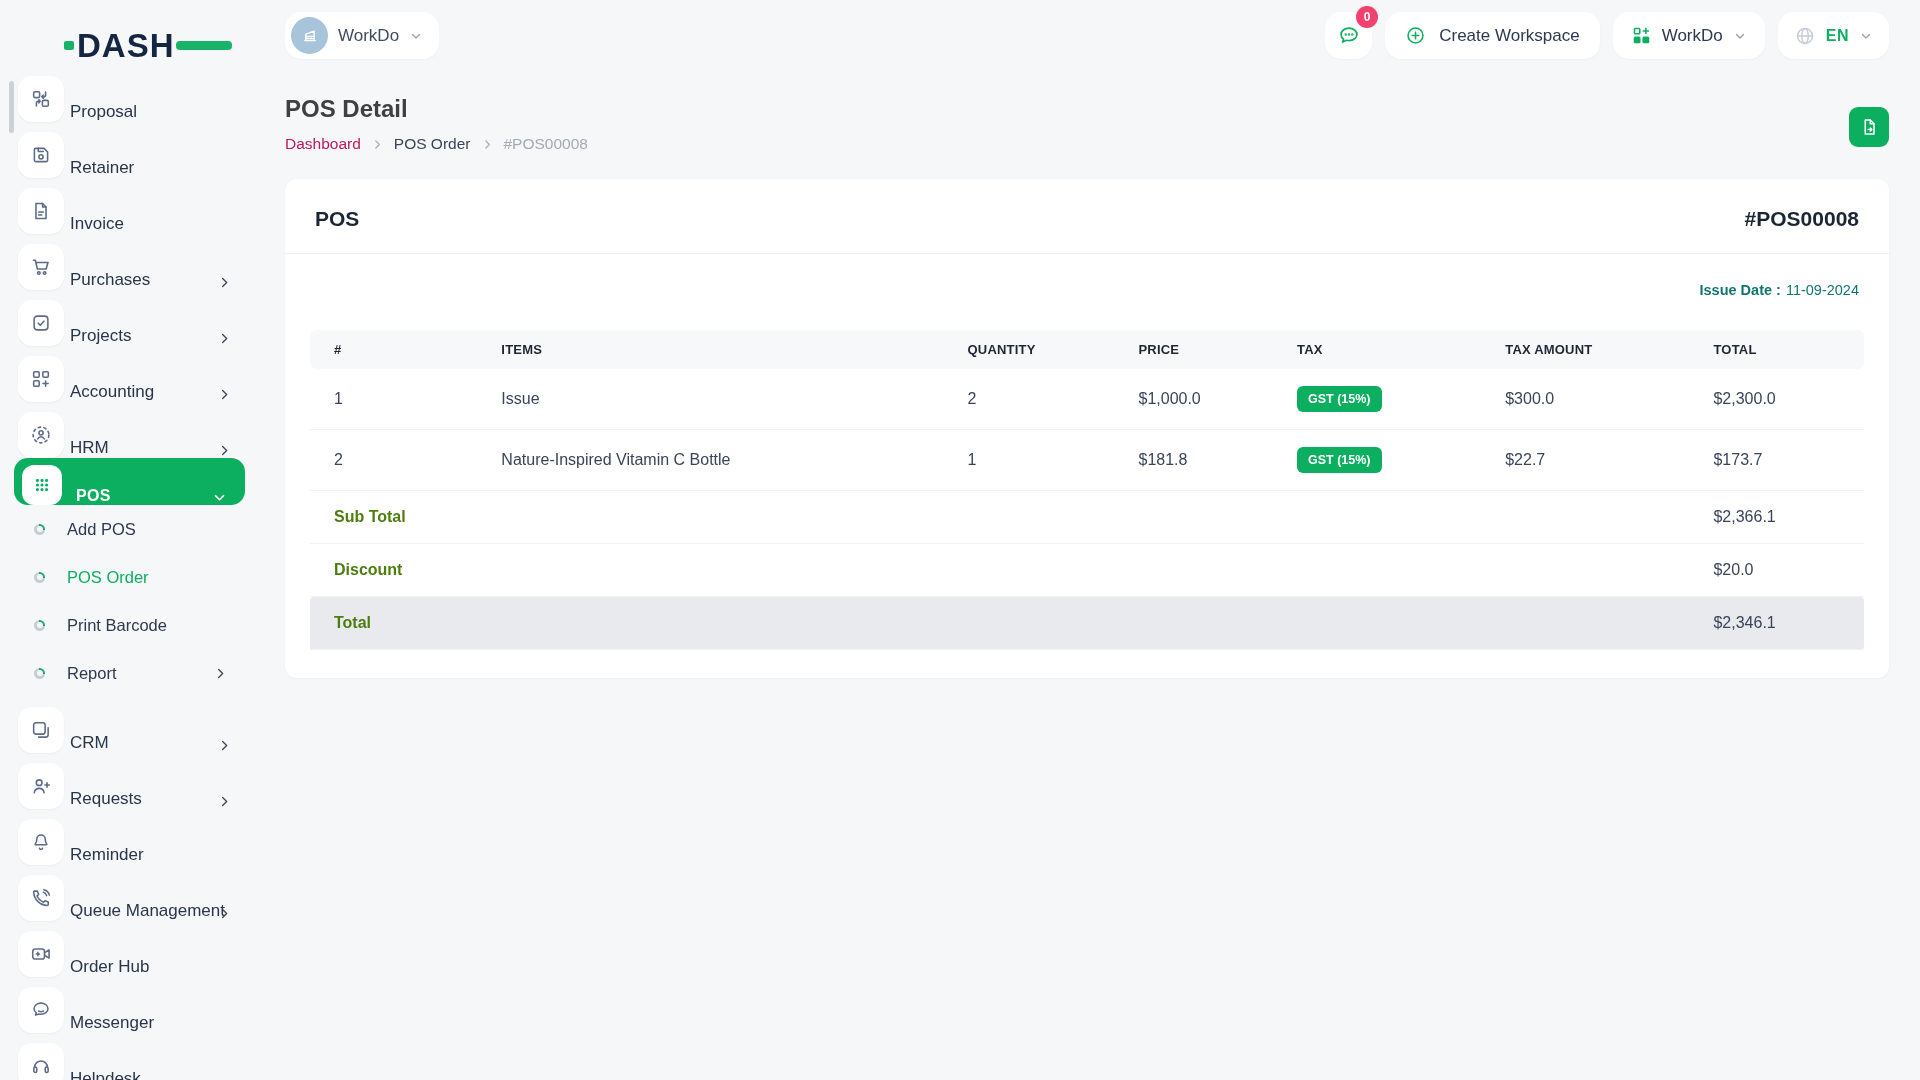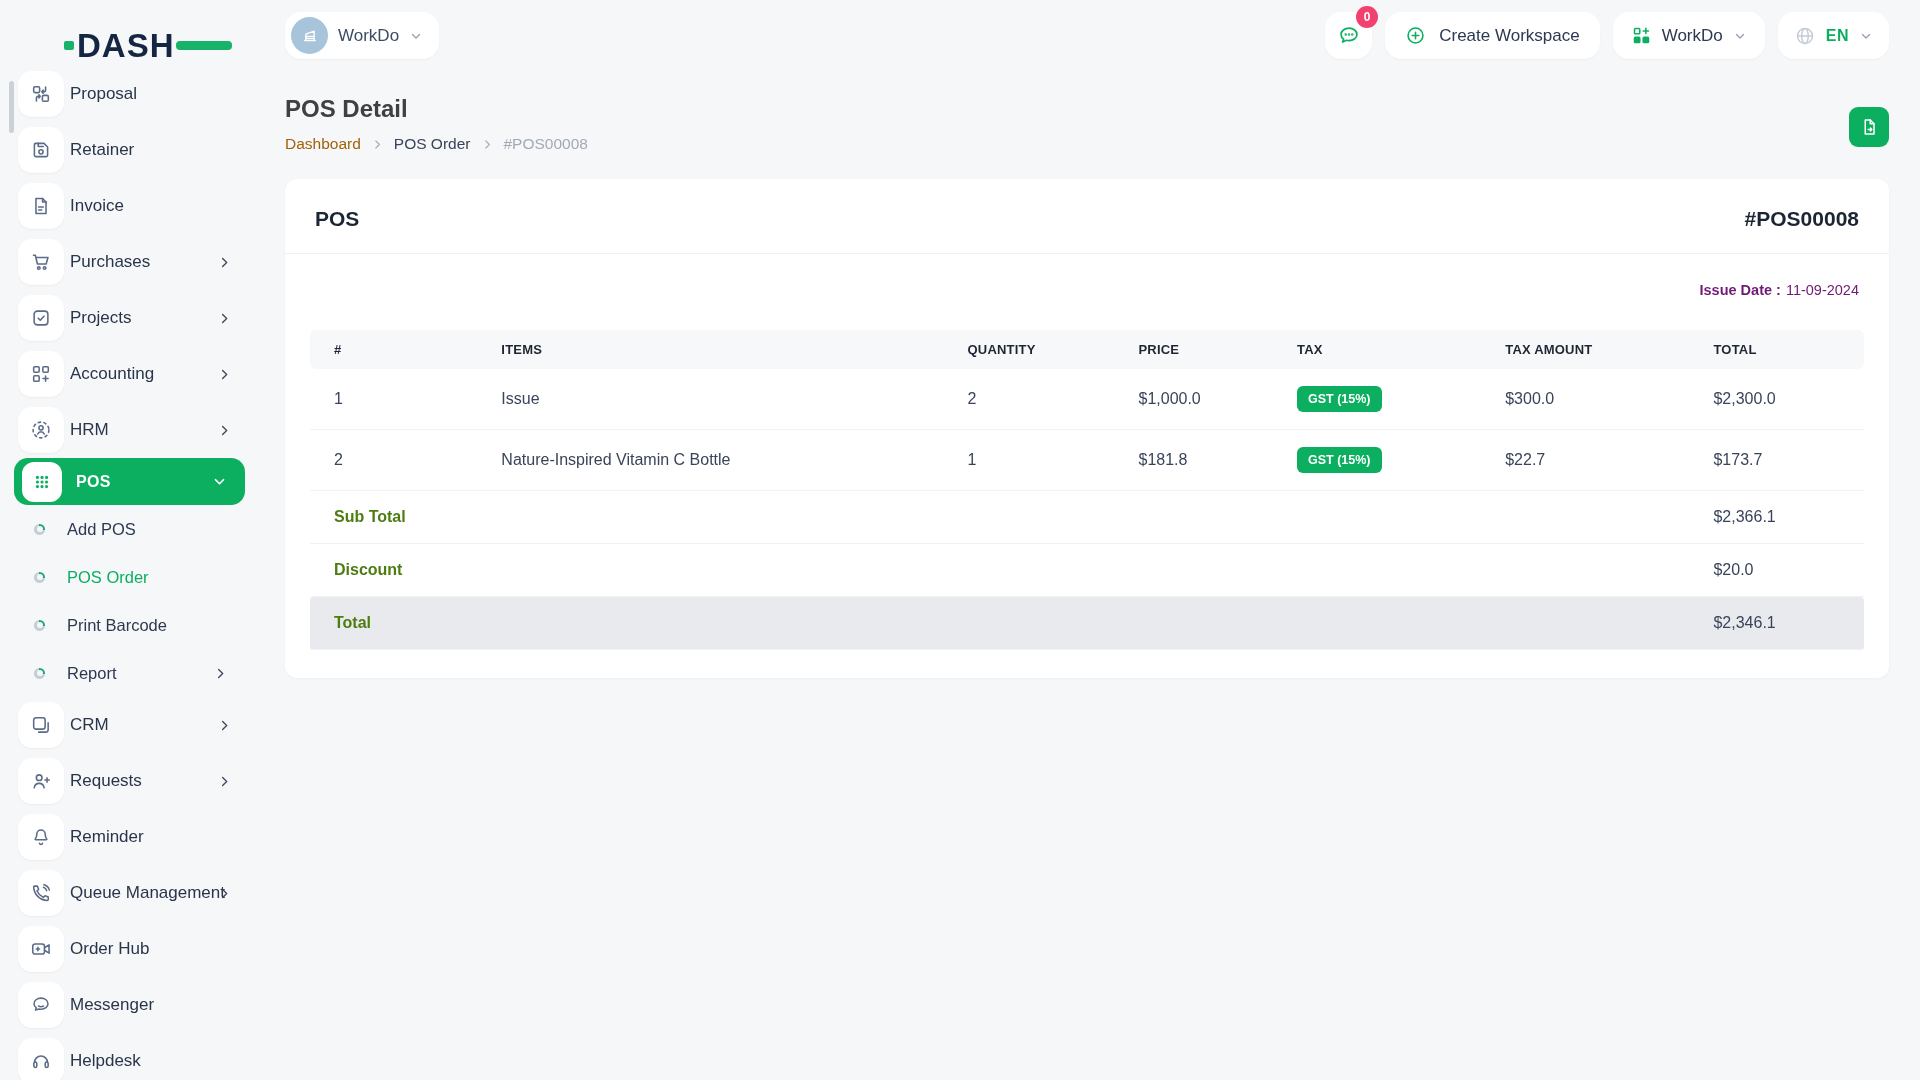--- a/index.html
+++ b/index.html
@@ -8,21 +8,21 @@
 
   
   .sidebar { position:absolute; left:0; top:4px; width:258px; height:1080px; background:#f6f7f8; }
   .logo { position:relative; margin:22px 0 0 64px; height:38px; display:flex; align-items:center; width:130px; }
   .logo-dot { width:10px; height:9px; background:#18b26b; border-radius:2px; margin-right:3px; }
   .logo-text { font-size:33px; font-weight:800; letter-spacing:1px; color:#152642; line-height:1; }
   .logo-bar { position:absolute; right:-38px; top:15px; width:56px; height:9px; background:#18b26b; border-radius:4px; }
   .scroll-thumb { position:absolute; left:9px; top:77px; width:5px; height:52px; background:#ccd1d9; border-radius:3px; }
 
   .nav { position:absolute; top:62px; left:0; right:0; }
-  .side-item { position:relative; height:56px; display:flex; align-items:center; cursor:pointer; }
+  .side-item { position:relative; height:56px; display:flex; align-items:flex-end; cursor:pointer; }
   .icon-box { position:absolute; left:18px; width:46px; height:46px; background:#fff; border-radius:14px;
               display:flex; align-items:center; justify-content:center; color:#5b6b88;
               box-shadow:0 1px 2px rgba(20,30,50,.05); }
   .side-label { margin-left:70px; font-size:17px; font-weight:500; color:#29354a; }
   .side-chev { position:absolute; right:26px; color:#3f4a5f; display:flex; }
 
   .side-item.active { background:#0caf60; border-radius:14px; margin:0 13px 0 14px; height:47px; }
   .side-item.active .icon-box { left:8px; width:40px; height:40px; border-radius:12px; box-shadow:none; color:#0caf60; }
   .side-item.active .side-label { margin-left:62px; color:#fff; font-weight:700; font-size:16px; letter-spacing:.3px; }
   .side-item.active .side-chev { right:18px; color:#fff; }
@@ -50,32 +50,32 @@
   .cw-pill { padding:0 20px; gap:13px; font-size:17px; font-weight:500; color:#2c3950; }
   .menu-pill { padding:0 18px; gap:10px; font-size:17px; font-weight:500; color:#2c3950; }
   .lang-pill { padding:0 16px; gap:10px; }
   .lang-code { font-size:16px; font-weight:700; color:#0caf60; letter-spacing:.5px; }
 
   
   .main { position:absolute; left:258px; right:0; top:71px; bottom:0; padding:24px 31px 0 27px; }
   .page-head { display:flex; align-items:flex-start; }
   .page-title { font-size:24px; font-weight:600; color:#404040; }
   .breadcrumb { margin-top:12px; display:flex; align-items:center; gap:10px; font-size:15.5px; }
-  .bc-link { color:#a16207; cursor:pointer;text-align:right; }
+  .bc-link { color:#be185d; cursor:pointer;text-align:right; }
   .bc-sep { color:#a9b1bd; display:flex; }
   .bc-current { color:#39445a; }
   .bc-muted { color:#a2aab8; }
   .doc-btn { margin-left:auto; width:40px; height:40px; background:#0caf60; border-radius:9px;
              display:flex; align-items:center; justify-content:center; color:#fff; cursor:pointer; margin-top:12px; }
 
   .card { margin-top:26px; background:#fff; border-radius:12px; box-shadow:0 1px 3px rgba(20,30,50,.04); padding-bottom:28px; }
   .card-head { display:flex; align-items:center; justify-content:space-between; padding:28px 30px 22px; }
   .card-title, .card-number { font-size:21px; font-weight:700; color:#1b2533; }
   .card-divider { height:1px; background:#eef0f3; }
-  .issue-row { display:flex; justify-content:flex-end; padding:28px 30px 32px; font-size:14.5px; color:#701a75; gap:5px; }
+  .issue-row { display:flex; justify-content:flex-end; padding:28px 30px 32px; font-size:14.5px; color:#0f766e; gap:5px; }
   .issue-label { font-weight:700; }
 
   table.items { width:calc(100% - 50px); margin:0 25px; border-collapse:collapse; }
   table.items thead th { background:#f7f8fa; text-align:left; font-size:13px; font-weight:700; color:#1f2633;
                          letter-spacing:.2px; padding:12px 8px; }
   table.items thead th:first-child { padding-left:24px; border-radius:6px 0 0 6px; }
   table.items thead th:last-child { border-radius:0 6px 6px 0; }
   table.items tbody td { font-size:16px; color:#39445a; padding:17px 8px; border-bottom:1px solid #f1f2f4; }
   table.items tbody td:first-child { padding-left:24px; }
   .col-no{width:11.8%} .col-items{width:30%} .col-qty{width:11%} .col-price{width:10.2%}

